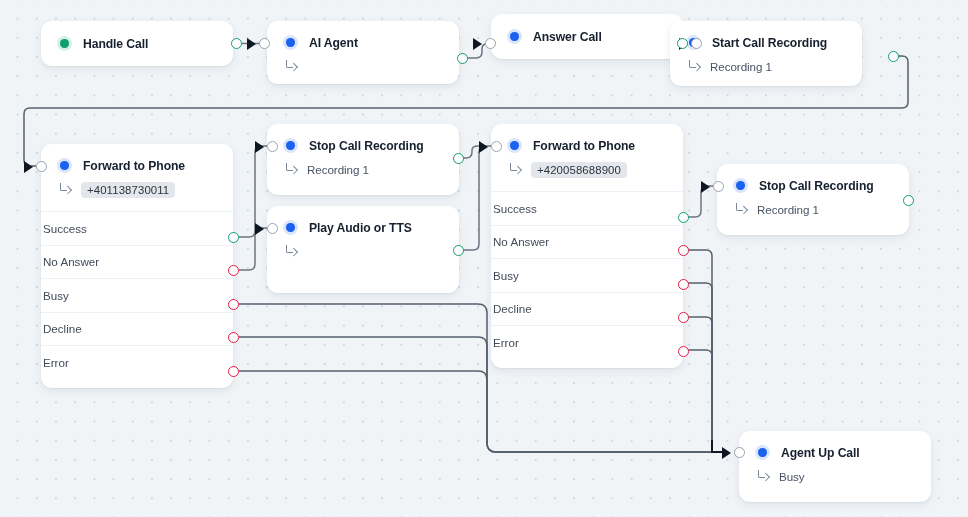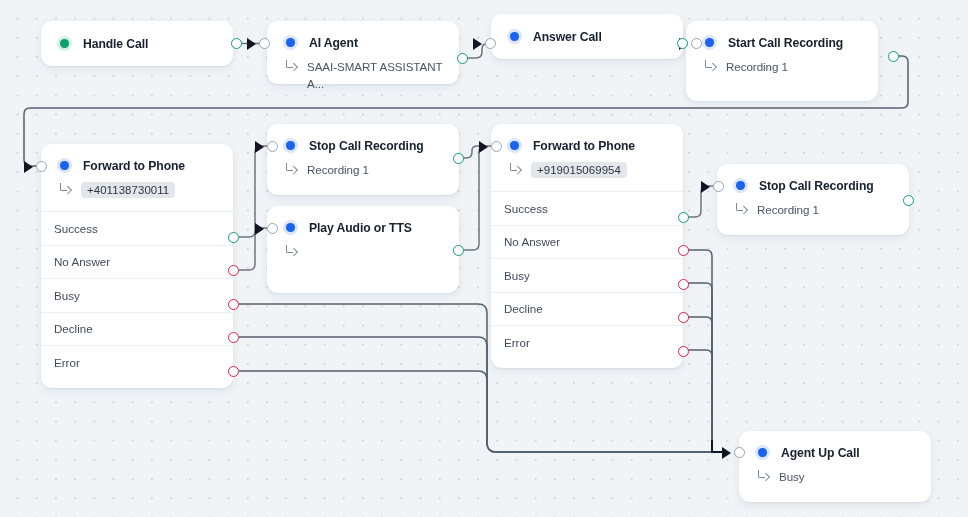--- a/index.html
+++ b/index.html
@@ -108,21 +108,21 @@
     color: #2d3642;
     letter-spacing: 0.1px;
   }
   .out-rows {
     border-top: 1px solid #eef0f3;
   }
   .out-row {
     height: 33.5px;
     display: flex;
     align-items: center;
-    padding-left: 13px;
+    padding-left: 2px;
     font-size: 11.6px;
     color: #414b59;
     box-sizing: border-box;
     border-bottom: 1px solid #eef0f3;
   }
   .out-row:last-child { border-bottom: none; }
 
   
   .port {
     position: absolute;
@@ -195,38 +195,37 @@
   <div class="arrowhead" style="left:247px; top:37.5px;"></div>
   <div class="port in" style="left:259px; top:38px;"></div>
 
   <div class="node" style="left:267px; top:21px; width:192px; height:63px;">
     <div class="node-head">
       <span class="bullet blue"></span>
       <span class="node-title">AI Agent</span>
     </div>
     <div class="node-sub">
       <span class="arrow-glyph"></span>
-      <span class="sub-text">SAAI-SMART ASSISTANT A...</span>
     </div>
   </div>
   <div class="port out-green" style="left:457px; top:52.5px;"></div>
   <div class="arrowhead" style="left:473px; top:37.5px;"></div>
   <div class="port in" style="left:485px; top:38px;"></div>
 
   <div class="node" style="left:491px; top:14px; width:192px; height:45px;">
     <div class="node-head" style="padding-top:15px;">
       <span class="bullet blue"></span>
       <span class="node-title">Answer Call</span>
     </div>
   </div>
   <div class="port out-green" style="left:677px; top:38px;"></div>
   <div class="arrowhead" style="left:679px; top:37.5px;"></div>
   <div class="port in" style="left:691px; top:38px;"></div>
 
-  <div class="node" style="left:686px; top:21px; width:192px; height:80px;">
+  <div class="node" style="left:670px; top:21px; width:192px; height:65px;">
     <div class="node-head">
       <span class="bullet blue"></span>
       <span class="node-title">Start Call Recording</span>
     </div>
     <div class="node-sub">
       <span class="arrow-glyph"></span>
       <span class="sub-text">Recording 1</span>
     </div>
   </div>
   <div class="port out-green" style="left:888px; top:50.5px;"></div>
@@ -285,21 +284,21 @@
 
   <div class="arrowhead" style="left:479px; top:140.5px;"></div>
   <div class="port in" style="left:491px; top:141px;"></div>
   <div class="node" style="left:491px; top:124px; width:192px; height:244px;">
     <div class="node-head">
       <span class="bullet blue"></span>
       <span class="node-title">Forward to Phone</span>
     </div>
     <div class="node-sub" style="padding-bottom:13px;">
       <span class="arrow-glyph"></span>
-      <span class="chip">+919015069954</span>
+      <span class="chip">+420058688900</span>
     </div>
     <div class="out-rows">
       <div class="out-row">Success</div>
       <div class="out-row">No Answer</div>
       <div class="out-row">Busy</div>
       <div class="out-row">Decline</div>
       <div class="out-row">Error</div>
     </div>
   </div>
   <div class="port out-green" style="left:678px; top:211.5px;"></div>

